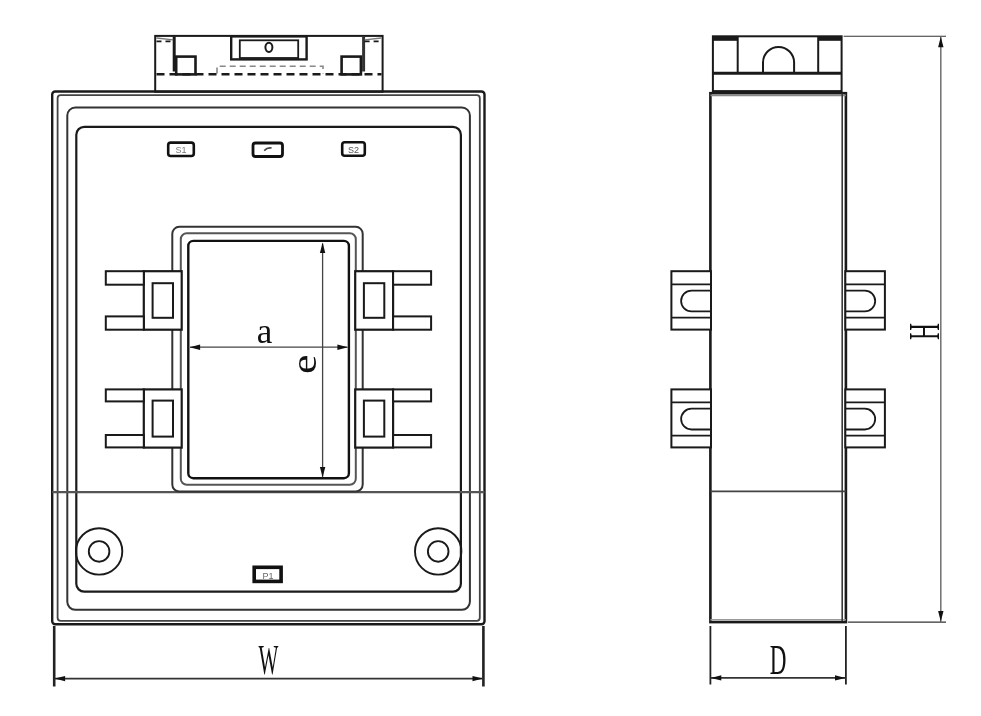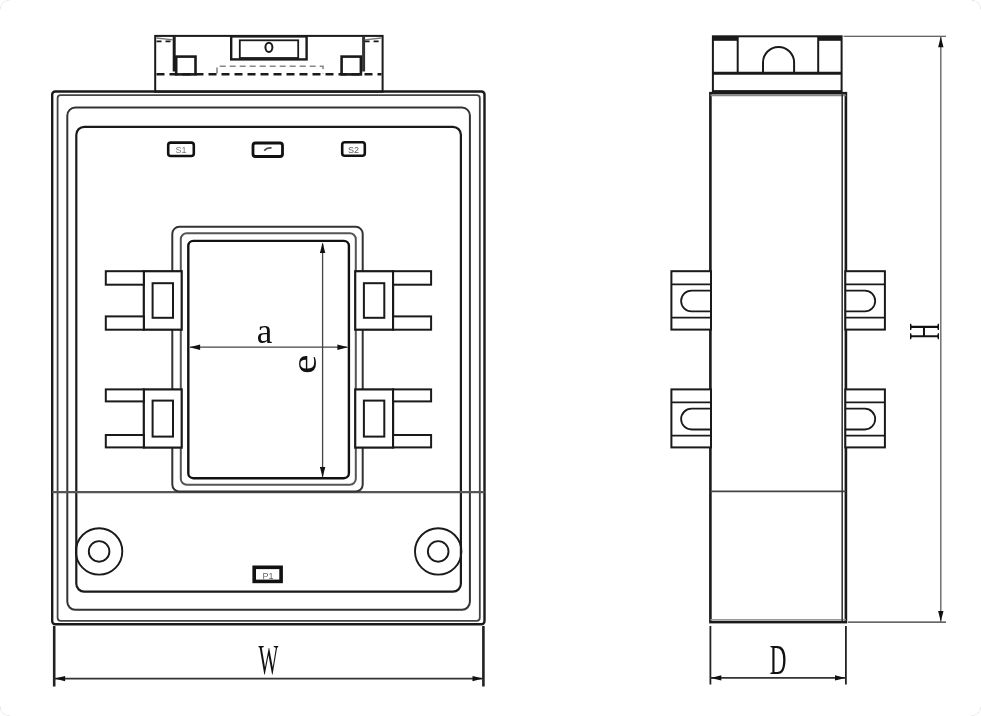--- a/index.html
+++ b/index.html
@@ -1,17 +1,17 @@
 <!DOCTYPE html>
 <html><head>
 <meta charset="utf-8">
 <style>
   html,body{margin:0;padding:0;background:#ffffff;}
   #stage{position:relative;width:981px;height:716px;background:#a3a3a3;overflow:hidden;
-         font-family:"Liberation Serif", serif;border-radius:10px;}
+         font-family:"Liberation Serif", serif;}
   svg{position:absolute;left:0;top:0;}
 </style>
 </head>
 <body>
 <div id="stage">
 <svg width="981" height="716" viewBox="0 0 981 716">
 
   <rect x="0" y="0" width="981" height="716" fill="#ffffff"></rect>
 
   <g stroke="#1a1a1a" fill="none">

